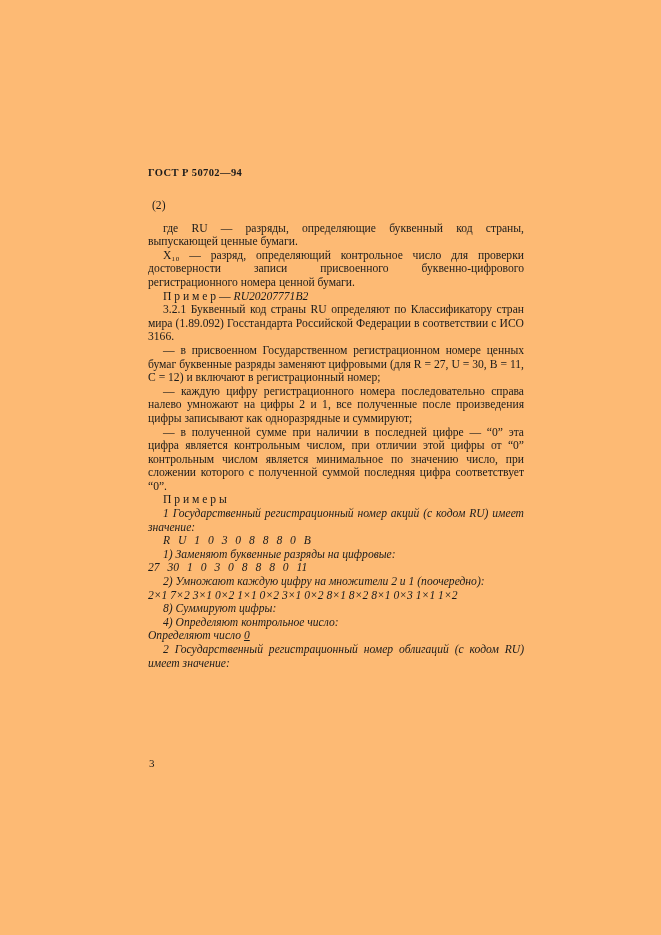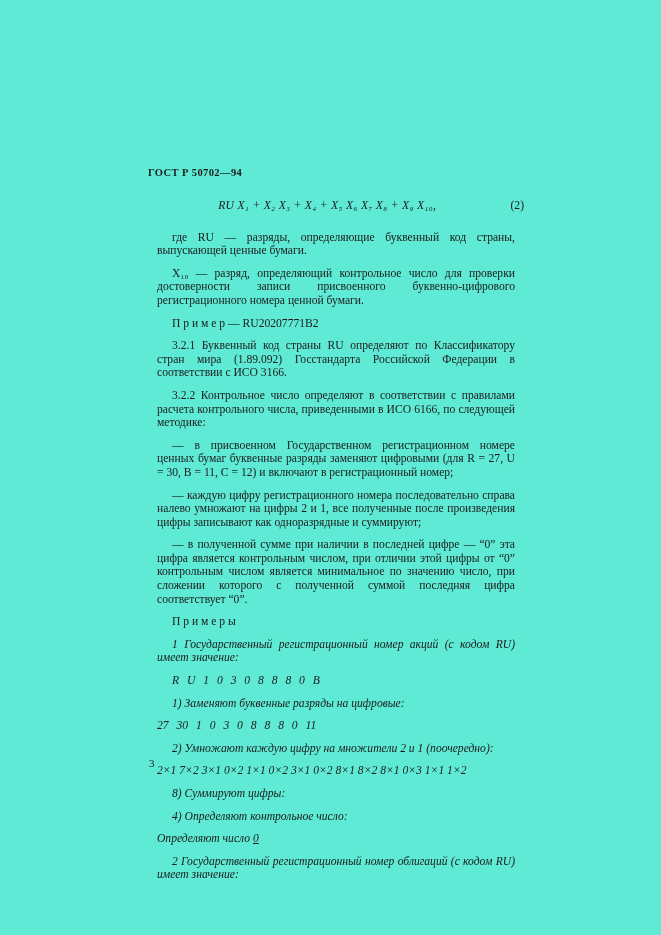--- a/index.html
+++ b/index.html
@@ -6,21 +6,21 @@
   html, body { margin: 0; padding: 0; }
   body {
     width: 661px; height: 935px;
     background: #ffffff;
     font-family: "Liberation Serif", "DejaVu Serif", serif;
     color: #1b1b1b;
   }
   .page {
     position: relative;
     width: 661px; height: 935px;
-    background: #5eead4;
+    background: #fdba74;
     overflow: hidden;
   }
   .doc-header {
     position: absolute;
     left: 148px; top: 167px;
     font-size: 10.5px;
     font-weight: 700;
     letter-spacing: 0.4px;
   }
   .content {
@@ -31,49 +31,47 @@
     line-height: 13.6px;
   }
   .formula-row {
     display: flex;
     align-items: baseline;
     padding: 2px 0 9px 0;
     font-style: italic;
   }
   .formula-body { flex: 1; text-align: center; letter-spacing: 0.3px; }
   .formula-number { font-style: normal; padding-left: 4px; }
-  .para { margin: 9px; text-align: justify; }
+  .para { margin: 0; text-align: justify; }
   .para.indent { text-indent: 15px; }
   .para.italic { font-style: italic; }
   .para.wide { word-spacing: 5px; }
   .para.spaced-label { }
   .underline { text-decoration: underline; }
   .page-number {
     position: absolute;
     left: 149px; top: 757px;
     font-size: 11px;
   }
 </style>
 </head>
 <body>
 
 <div class="page">
   <div class="doc-header">ГОСТ Р 50702—94</div>
 
   <div class="content">
     <div class="formula-row">
-      <span class="formula-body">RU X₁ + X₂ X₃ + X₄ + X₅ X₆ X₇ X₈ + X₉ X₁₀,</span>
       <span class="formula-number">(2)</span>
     </div>
     <div id="paragraphs">
         <p class="para indent"><span>где RU — разряды, определяющие буквенный код страны, выпускающей ценные бумаги.</span></p>
         <p class="para indent"><span>X₁₀ — разряд, определяющий контрольное число для проверки достоверности записи присвоенного буквенно-цифрового регистрационного номера ценной бумаги.</span></p>
-        <p class="para indent spaced-label"><span>П р и м е р  — </span><span style="">RU20207771B2</span></p>
+        <p class="para indent spaced-label"><span>П р и м е р  — </span><span style="font-style: italic;">RU20207771B2</span></p>
         <p class="para indent"><span>3.2.1 Буквенный код страны RU определяют по Классификатору стран мира (1.89.092) Госстандарта Российской Федерации в соответствии с ИСО 3166.</span></p>
-        <p class="para indent"><span>3.2.2 Контрольное число определяют в соответствии с правилами расчета контрольного числа, приведенными в ИСО 6166, по следующей методике:</span></p>
         <p class="para indent"><span>— в присвоенном Государственном регистрационном номере ценных бумаг буквенные разряды заменяют цифровыми (для R = 27, U = 30, B = 11, C = 12) и включают в регистрационный номер;</span></p>
         <p class="para indent"><span>— каждую цифру регистрационного номера последовательно справа налево умножают на цифры 2 и 1, все полученные после произведения цифры записывают как одноразрядные и суммируют;</span></p>
         <p class="para indent"><span>— в полученной сумме при наличии в последней цифре — “0” эта цифра является контрольным числом, при отличии этой цифры от “0” контрольным числом является минимальное по значению число, при сложении которого с полученной суммой последняя цифра соответствует “0”.</span></p>
         <p class="para indent spaced-label"><span>П р и м е р ы</span></p>
         <p class="para indent italic"><span>1 Государственный регистрационный номер акций (с кодом RU) имеет значение:</span></p>
         <p class="para indent italic wide"><span>R U 1 0 3 0 8 8 8 0 B</span></p>
         <p class="para indent italic"><span>1) Заменяют буквенные разряды на цифровые:</span></p>
         <p class="para italic wide"><span>27 30 1 0 3 0 8 8 8 0 11</span></p>
         <p class="para indent italic"><span>2) Умножают каждую цифру на множители 2 и 1 (поочередно):</span></p>
         <p class="para italic"><span>2×1 7×2 3×1 0×2 1×1 0×2 3×1 0×2 8×1 8×2 8×1 0×3 1×1 1×2</span></p>

